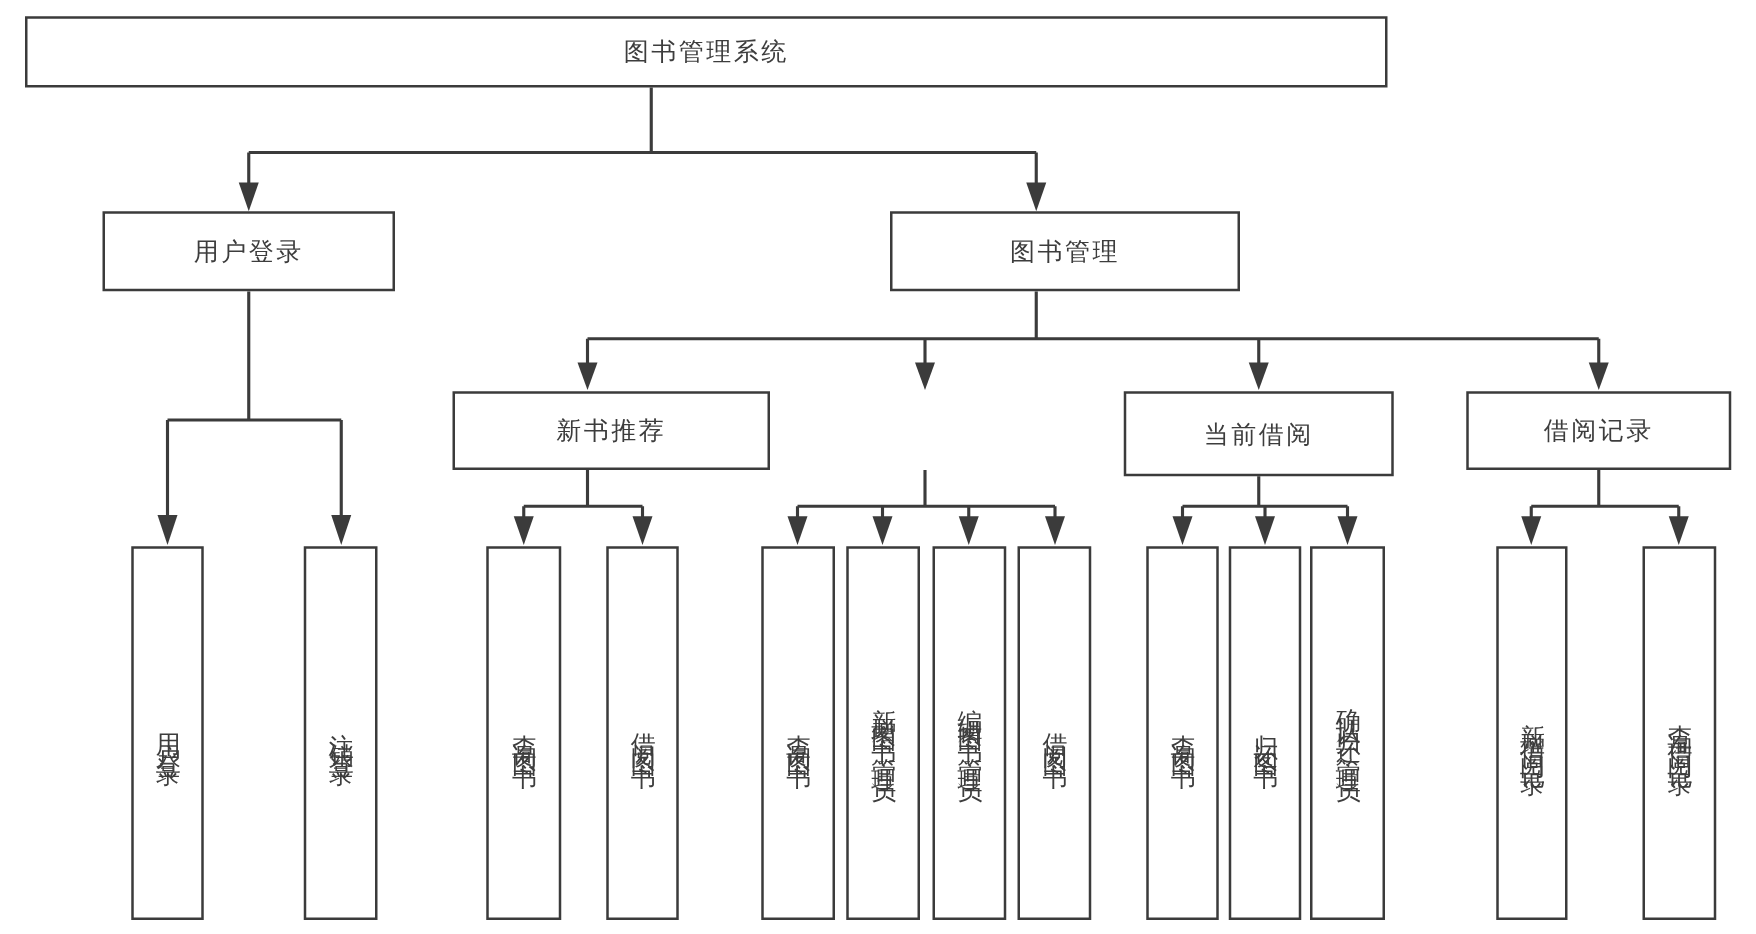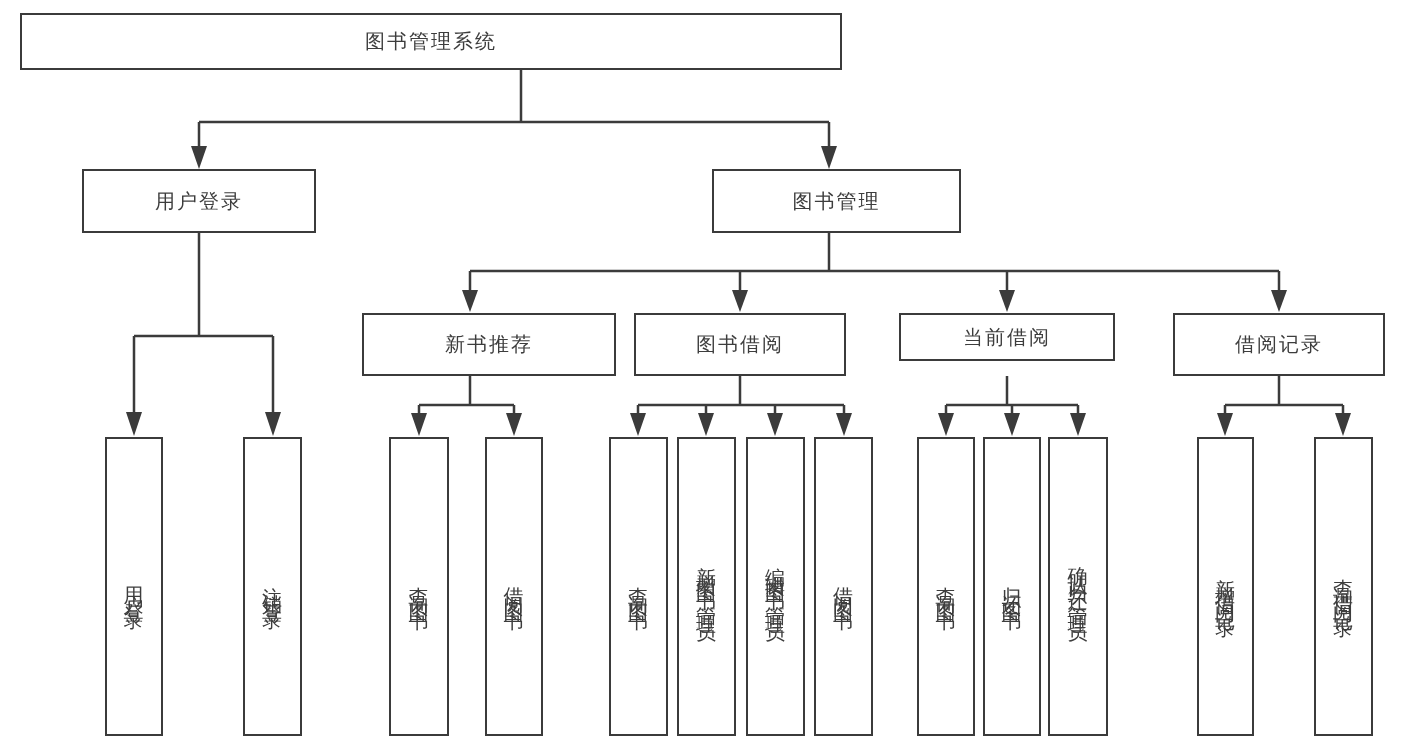--- a/index.html
+++ b/index.html
@@ -36,26 +36,26 @@
     height: 299px;
   }
   .leaf .vtext {
     writing-mode: vertical-rl;
     text-orientation: mixed;
     letter-spacing: 8px;
     line-height: 1;
     white-space: nowrap;
   }
   
-  .n-root           { left: 20px;   top: 13px;  width: 822px; height: 57px; }
+  .n-root           { left: 20px;   top: 13px;  width: 1090px; height: 57px; }
   .n-user-login     { left: 82px;   top: 169px; width: 234px;  height: 64px; }
-  .n-book-mgmt      { left: 712px;  top: 169px; width: 249px;  height: 64px; }
+  .n-book-mgmt      { left: 712px;  top: 169px; width: 280px;  height: 64px; }
   .n-new-book       { left: 362px;  top: 313px; width: 254px;  height: 63px; }
   .n-book-borrow    { left: 634px;  top: 313px; width: 212px;  height: 63px; }
-  .n-current-borrow { left: 899px;  top: 313px; width: 216px;  height: 48px; }
+  .n-current-borrow { left: 899px;  top: 313px; width: 216px;  height: 68px; }
   .n-borrow-record  { left: 1173px; top: 313px; width: 212px;  height: 63px; }
   .l-user-login     { left: 105px;  width: 58px; }
   .l-logout         { left: 243px;  width: 59px; }
   .l-query1         { left: 389px;  width: 60px; }
   .l-borrow1        { left: 485px;  width: 58px; }
   .l-query2         { left: 609px;  width: 59px; }
   .l-add-book       { left: 677px;  width: 59px; }
   .l-edit-book      { left: 746px;  width: 59px; }
   .l-borrow2        { left: 814px;  width: 59px; }
   .l-query3         { left: 917px;  width: 58px; }
@@ -147,23 +147,20 @@
   <div class="node n-user-login">
     <span>用户登录</span>
   </div>
   <div class="node n-book-mgmt">
     <span>图书管理</span>
   </div>
 
   <div class="node n-new-book">
     <span>新书推荐</span>
   </div>
-  <div class="node n-book-borrow">
-    <span>图书借阅</span>
-  </div>
   <div class="node n-current-borrow">
     <span>当前借阅</span>
   </div>
   <div class="node n-borrow-record">
     <span>借阅记录</span>
   </div>
 
   <div class="node leaf l-user-login">
     <span class="vtext">用户登录</span>
   </div>

